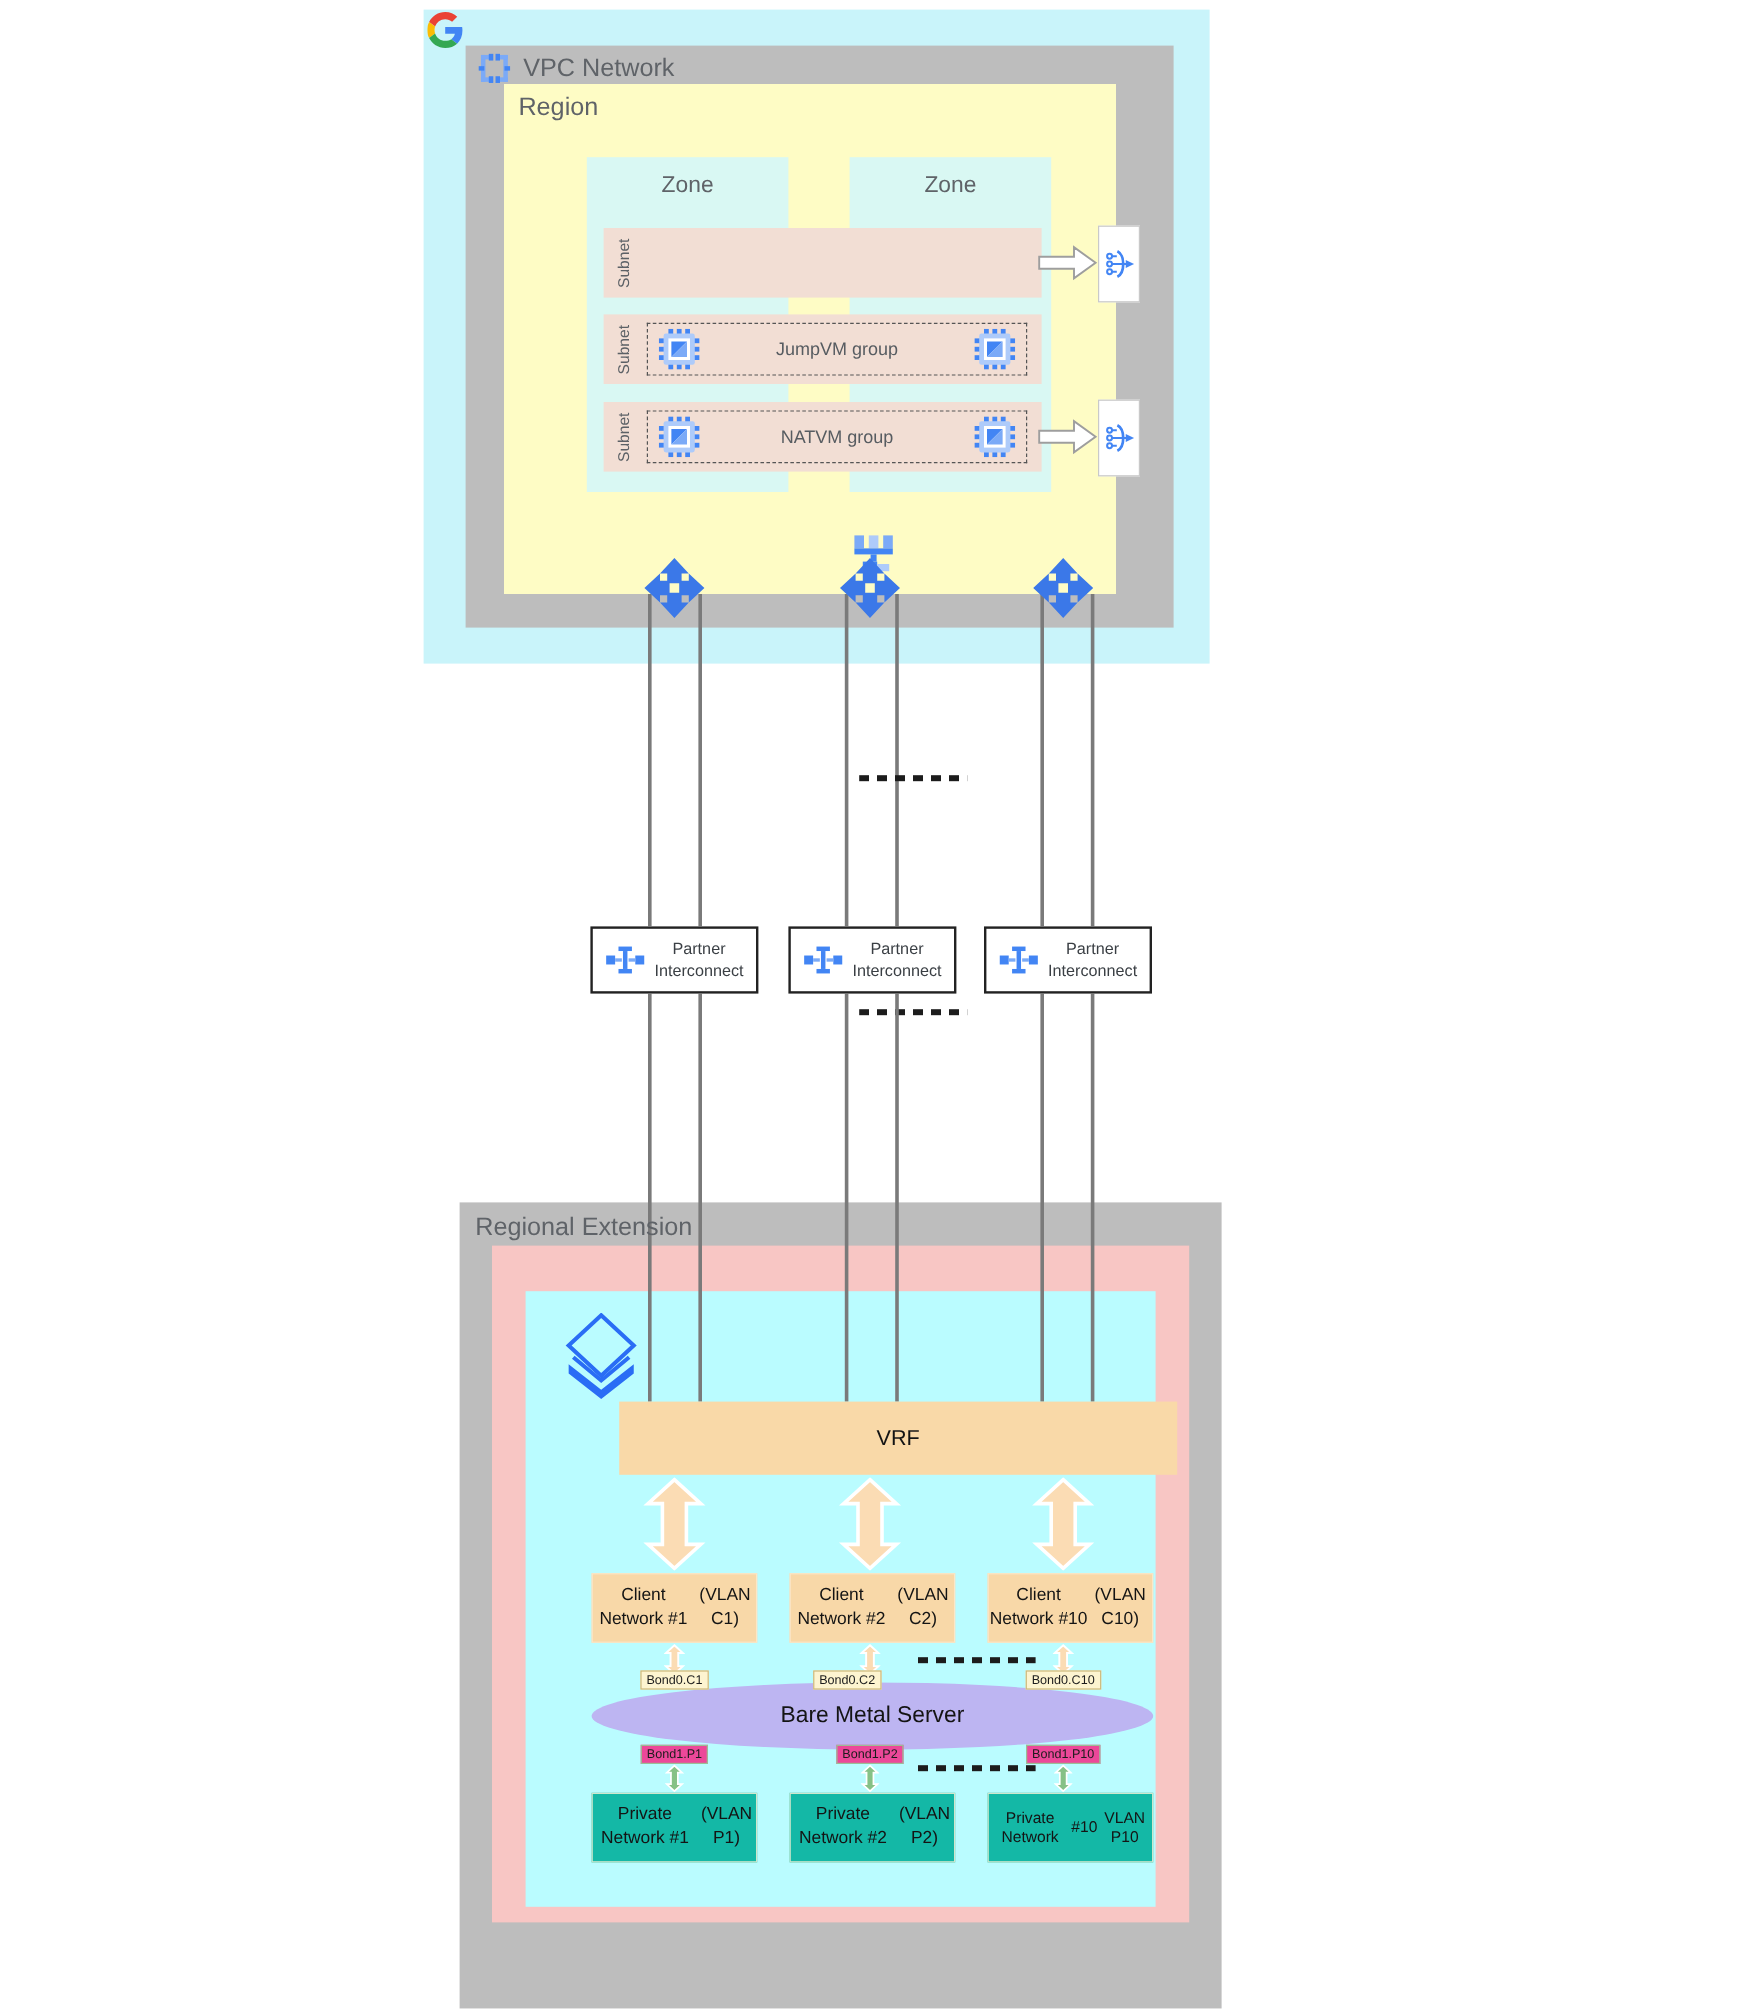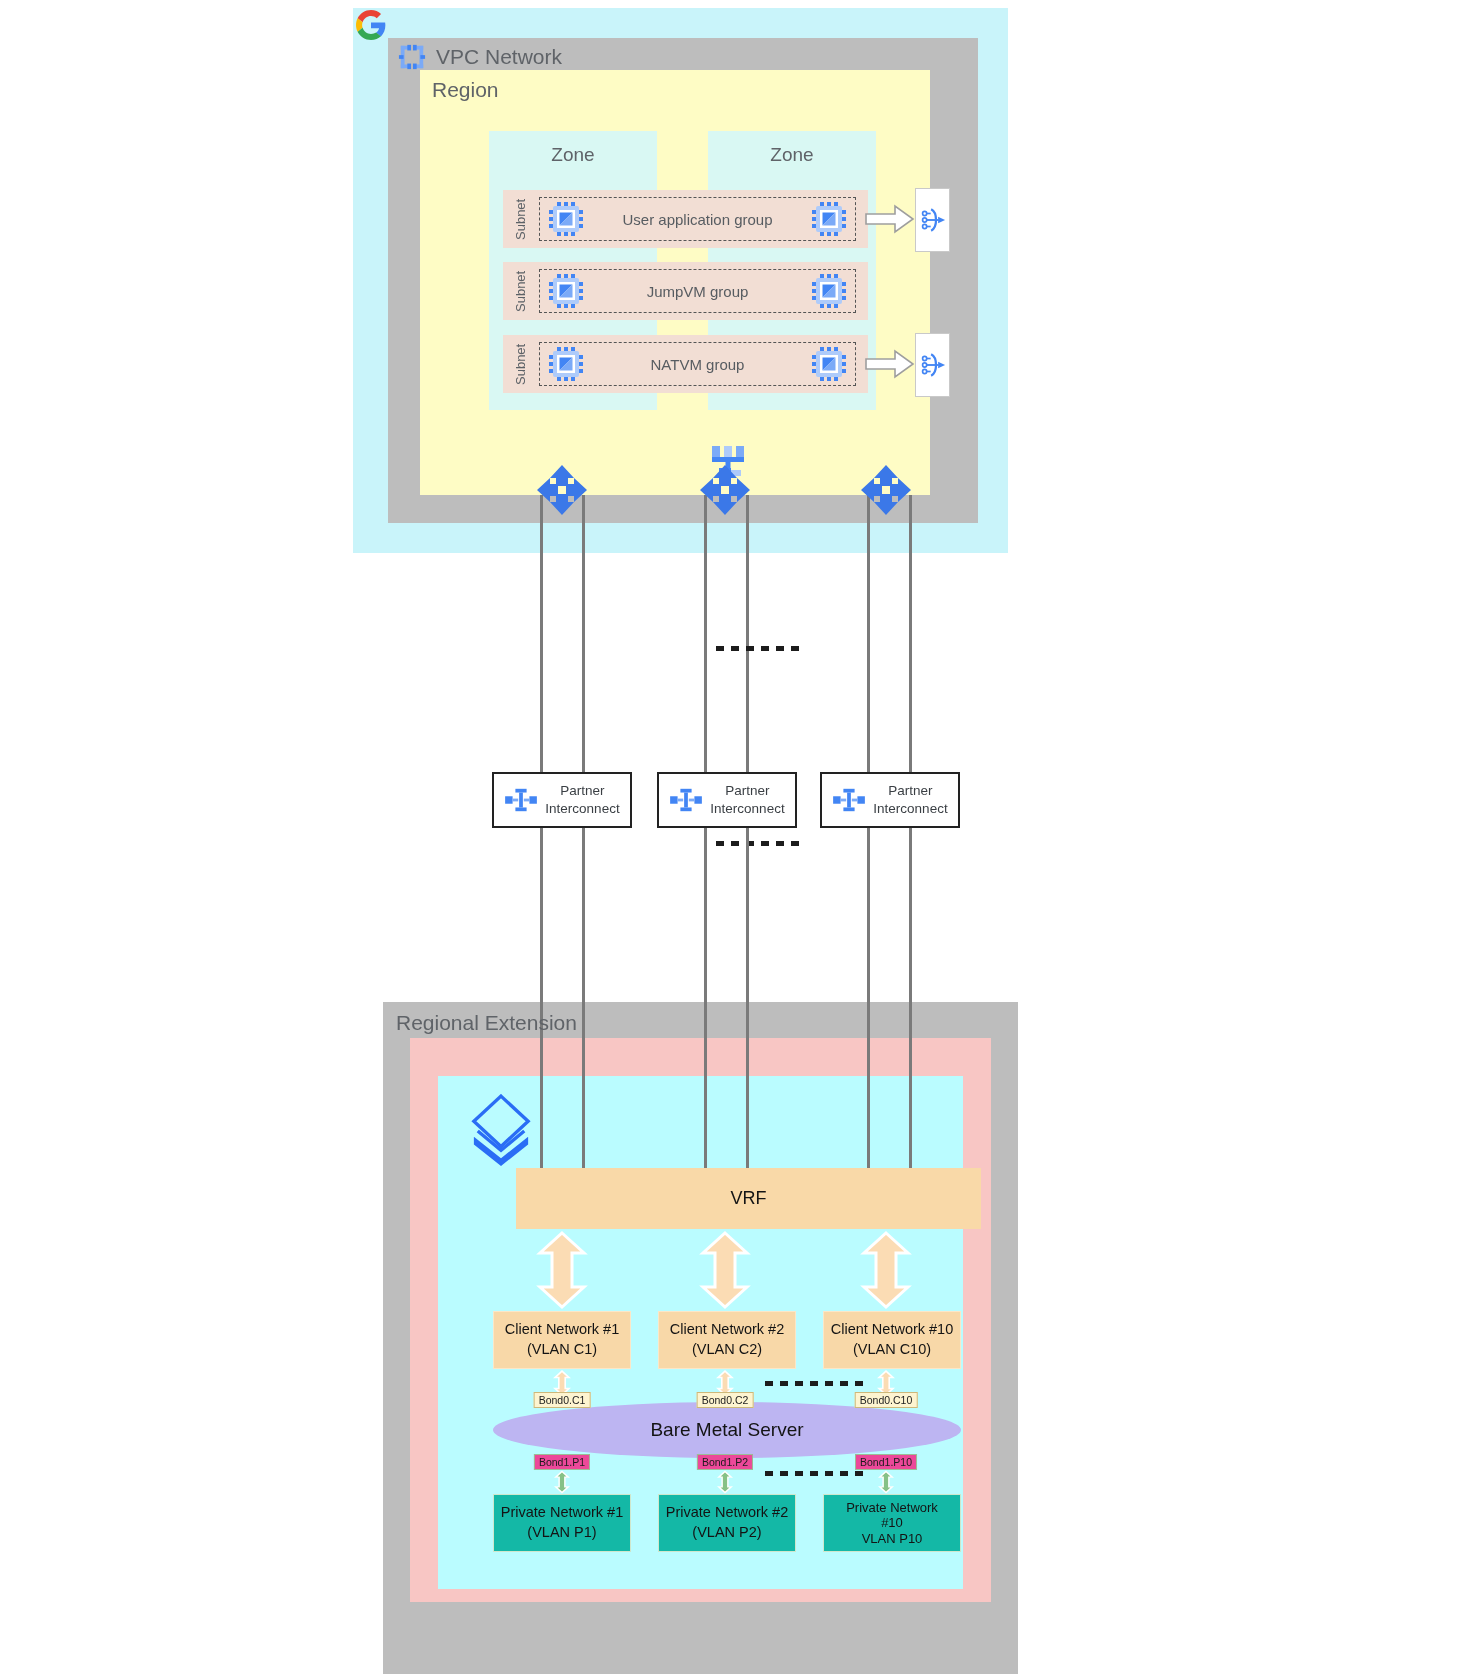--- a/index.html
+++ b/index.html
@@ -31,21 +31,21 @@
   .pbox{top:772px;width:140px;height:56px;background:#fff;border:2px solid #222;z-index:3;
         display:flex;align-items:center;justify-content:center;gap:7px;box-sizing:border-box;}
   .ptext{font-size:13.5px;color:#3a3f44;text-align:center;line-height:1.3;}
   
   .re-gray{left:383px;top:1002px;width:635px;height:672px;background:#bdbdbd;}
   .re-pink{left:410px;top:1038px;width:581px;height:564px;background:#f8c6c4;}
   .re-cyan{left:438px;top:1076px;width:525px;height:513px;background:#bafcff;}
   .vrf{left:468px;top:1168px;width:465px;height:61px;background:#f9d9a8;display:flex;
        align-items:center;justify-content:center;font-size:18px;color:#141414;z-index:3;margin-left:48px;}
   .cbox{width:138px;height:58px;background:#f8d8a8;border:1px solid #fbe7c8;display:flex;
-        flex-direction:column;align-items:center;justify-content:center;z-index:2;
+        flex-direction:row;align-items:center;justify-content:center;z-index:2;
         font-size:14.5px;color:#141414;line-height:1.35;box-sizing:border-box;text-align:center;}
   .gbox{background:#14b8a6;border-color:#cfe6cc;}
   .gbox.small{font-size:13px;line-height:1.2;}
   .bondchip{transform:translateX(-50%);font-size:10.5px;color:#1c1c1c;padding:1px 4px;
             z-index:4;white-space:nowrap;}
   .bond0{background:#fdf4d0;border:1px solid #cdb87a;}
   .bond1{background:#ec4899;border:1px solid #9bbd95;}
   .bms{left:493px;top:1402px;width:468px;height:56px;background:#bdb5f2;border-radius:50%;
        display:flex;align-items:center;justify-content:center;font-size:19px;color:#141414;z-index:2;}
   .bigarrow{z-index:2;} .smallarrow{z-index:3;}
@@ -172,29 +172,20 @@
 
   <div class="abs zone" style="left:489px">
     <div class="zone-label">Zone</div>
   </div>
   <div class="abs zone" style="left:708px">
     <div class="zone-label">Zone</div>
   </div>
 
   <div class="abs subnet-row" style="top:190px">
     <div class="subnet-vert">Subnet</div>
-    <div class="igroup">
-      <svg width="34" height="34">
-          <use href="#sym-vm"></use>
-        </svg>
-      <span class="glabel">User application group</span>
-      <svg width="34" height="34">
-          <use href="#sym-vm"></use>
-        </svg>
-    </div>
   </div>
   <div class="abs subnet-row" style="top:262px">
     <div class="subnet-vert">Subnet</div>
     <div class="igroup">
       <svg width="34" height="34">
           <use href="#sym-vm"></use>
         </svg>
       <span class="glabel">JumpVM group</span>
       <svg width="34" height="34">
           <use href="#sym-vm"></use>
@@ -330,21 +321,21 @@
   <svg class="abs smallarrow arr-tan" style="left:716px;top:1370px" width="18" height="26" stroke-width="5">
       <use href="#sym-dblarrow"></use>
     </svg>
   <svg class="abs smallarrow arr-tan" style="left:877px;top:1370px" width="18" height="26" stroke-width="5">
       <use href="#sym-dblarrow"></use>
     </svg>
 
   <div class="abs dotrow" style="left:765px;top:1381px;width:98px"></div>
 
   <div class="abs bondchip bond0" style="left:562px;top:1392px">Bond0.C1</div>
-  <div class="abs bondchip bond0" style="left:725px;top:1392px">Bond0.C2</div>
+  <div class="abs bondchip bond0" style="left:706px;top:1392px">Bond0.C2</div>
   <div class="abs bondchip bond0" style="left:886px;top:1392px">Bond0.C10</div>
 
   <div class="abs bms">Bare Metal Server</div>
 
   <div class="abs bondchip bond1" style="left:562px;top:1454px">Bond1.P1</div>
   <div class="abs bondchip bond1" style="left:725px;top:1454px">Bond1.P2</div>
   <div class="abs bondchip bond1" style="left:886px;top:1454px">Bond1.P10</div>
 
   <svg class="abs smallarrow arr-green" style="left:554px;top:1470px" width="16" height="24" stroke-width="5">
       <use href="#sym-dblarrow"></use>

